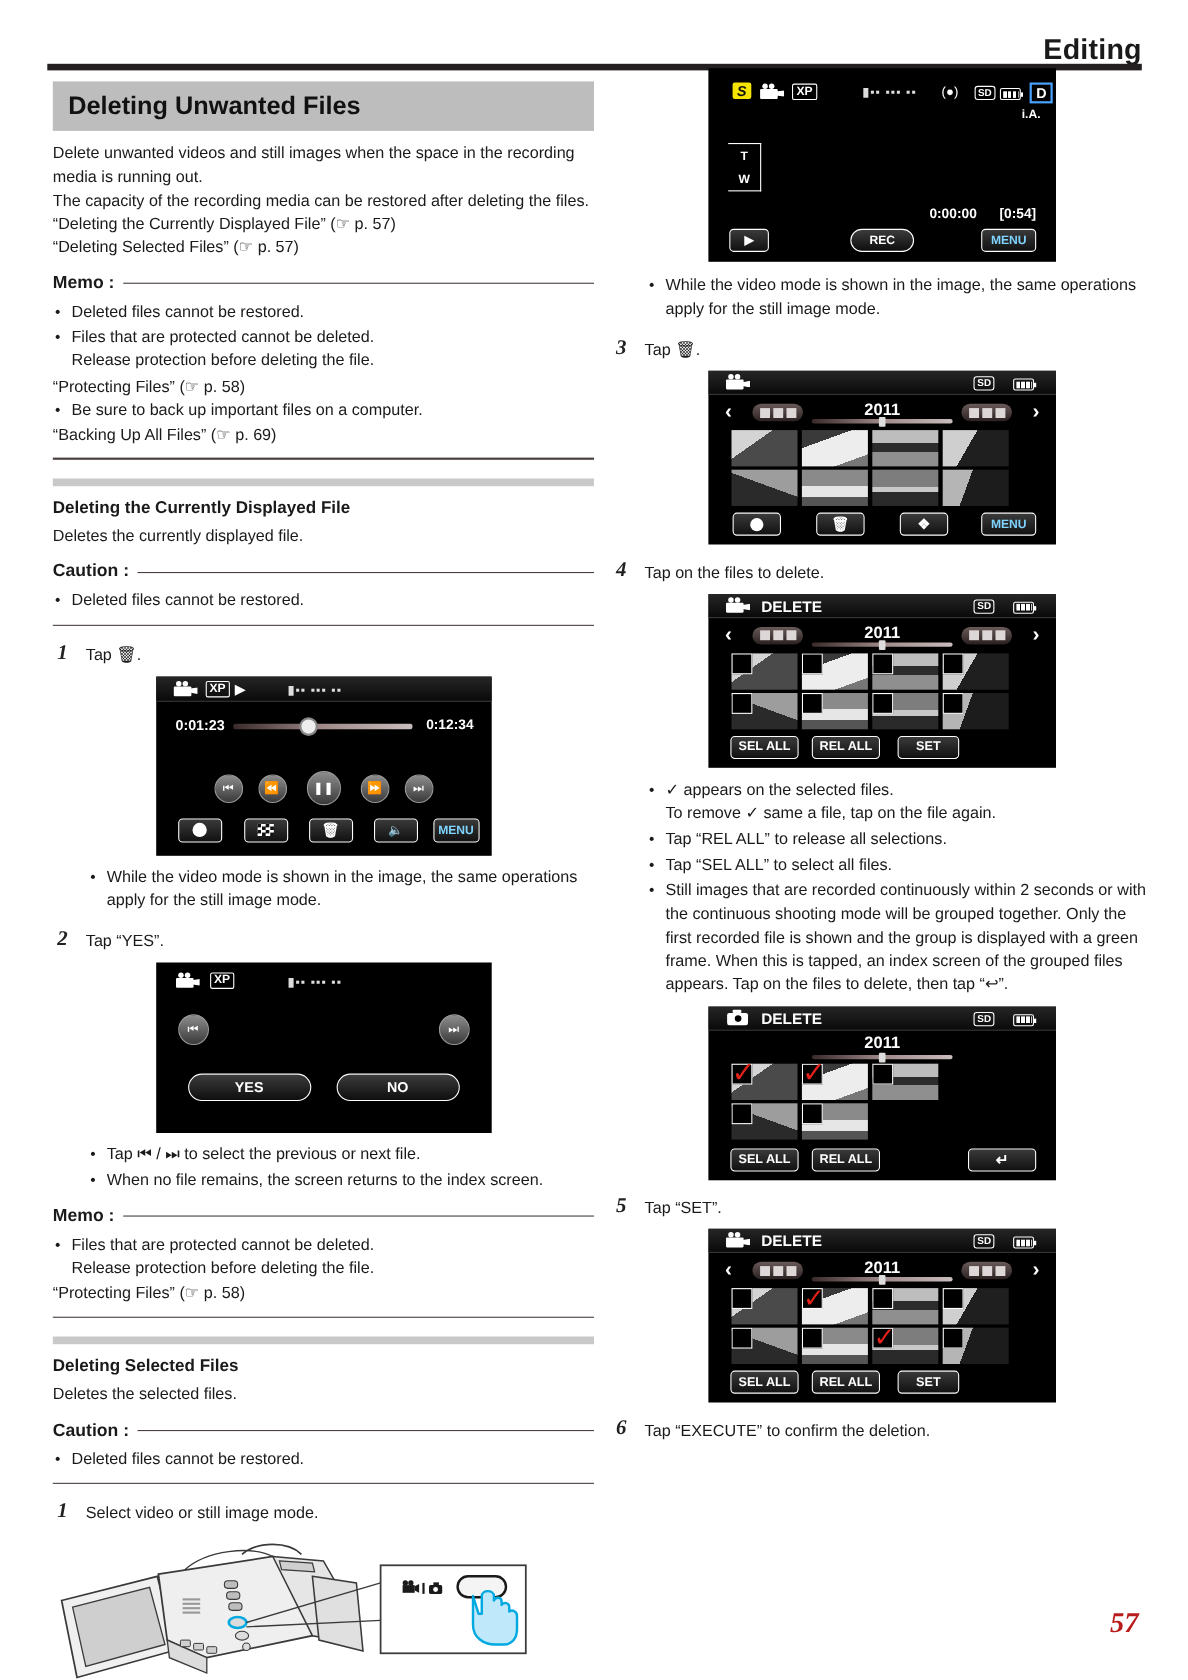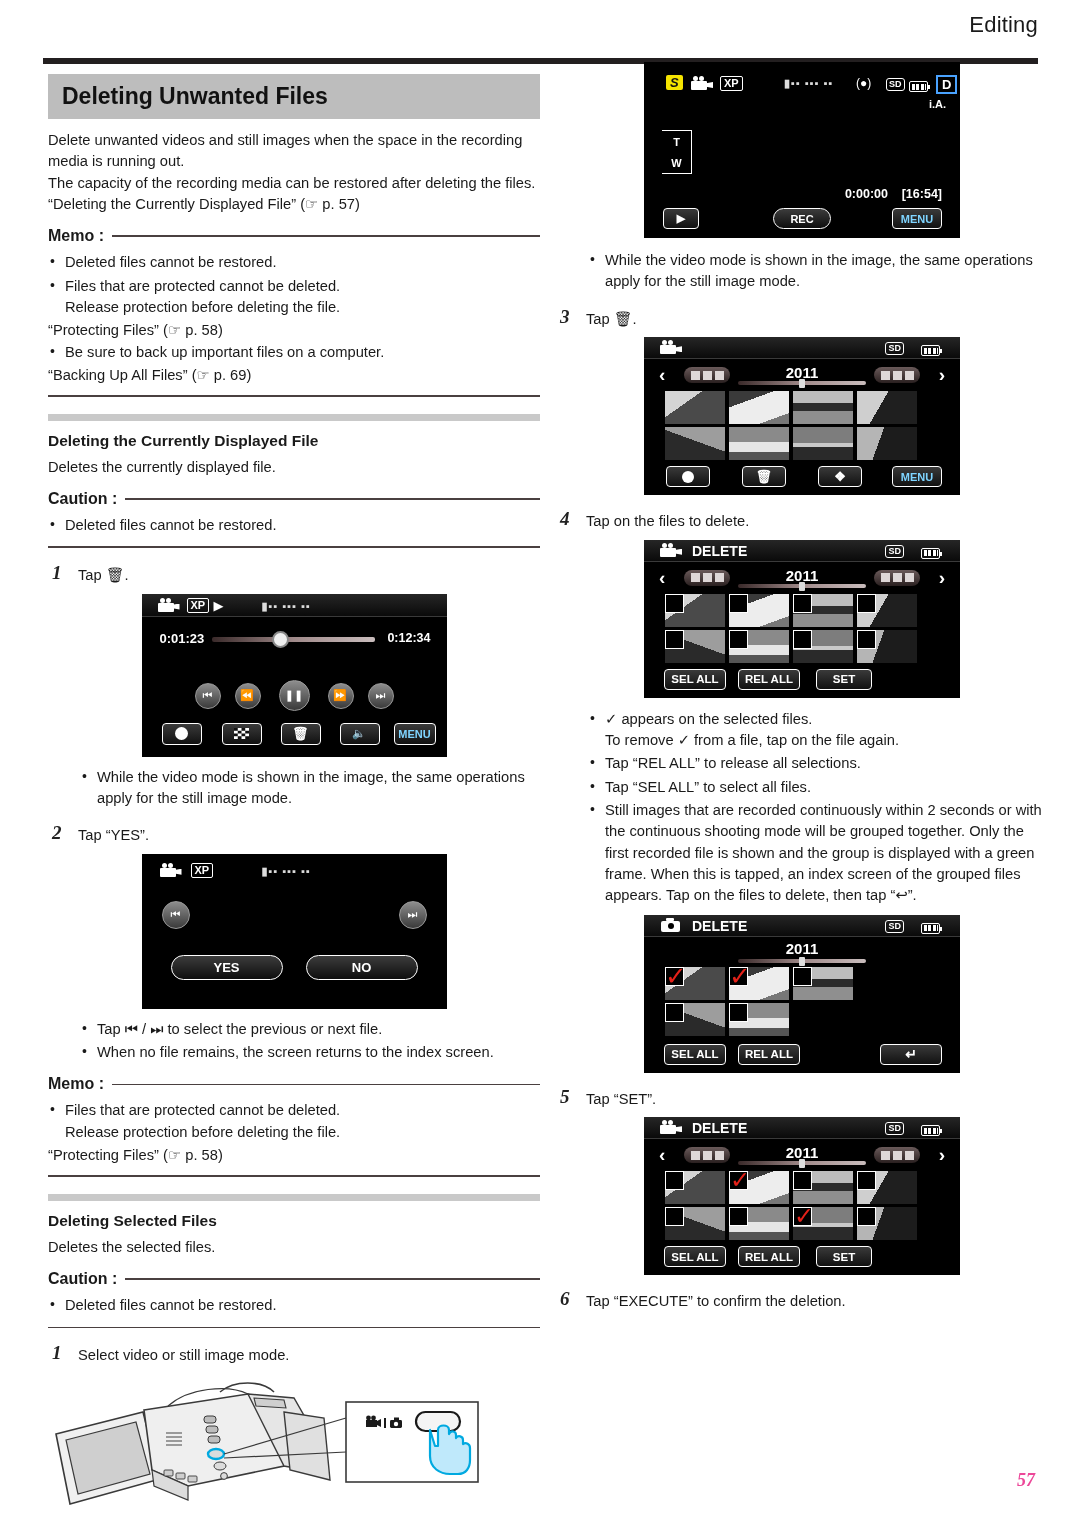--- a/index.html
+++ b/index.html
@@ -9,22 +9,22 @@
     background:#ffffff;
     font-family:"Liberation Sans", sans-serif;
     color:#1a1a1a;
     position:relative;
     overflow:hidden;
   }
   .page { position:absolute; inset:0; }
 
   
   .header-label {
-    position:absolute; right:42px; top:12px;
-    font-size:22px; font-weight:normal; letter-spacing:.2px;
+    position:absolute; right:42px; top:30px;
+    font-size:26px; font-weight:bold; letter-spacing:.2px;
   }
   .header-rule {
     position:absolute; left:43px; right:42px; top:58px;
     height:6px; background:#231f20;
   }
 
   
   .col-left  { position:absolute; left:48px;  top:74px; width:492px; }
   .col-right { position:absolute; left:556px; top:62px; width:492px; }
 
@@ -161,42 +161,43 @@
   .film-pill {
     position:absolute; border-radius:999px;
     background:linear-gradient(#6a5a5a,#2a2020);
     display:flex; align-items:center; justify-content:center; gap:3px;
   }
   .film-pill span{ width:9px; height:9px; background:#ded7d7; }
 
   
   .pagenum {
     position:absolute; right:45px; bottom:36px;
-    font-size:18px; font-style:italic; font-weight:bold;
-    font-family:"Liberation Serif", serif; color:#ec4899;
+    font-size:26px; font-style:italic; font-weight:bold;
+    font-family:"Liberation Serif", serif; color:#b91c1c;
   }
 
   
   .cam-illo { position:relative; height:165px; margin-top:6px; }
 </style>
 </head>
 <body>
 
 <div class="page">
 
   <div class="header-label">Editing</div>
   <div class="header-rule"></div>
 
   <div class="col-left">
 
     <div class="title-bar">Deleting Unwanted Files</div>
 
     <p class="body">Delete unwanted videos and still images when the space in the recording media is running out.</p>
     <p class="body">The capacity of the recording media can be restored after deleting the files.</p>
     <p class="body ref">“Deleting the Currently Displayed File” (☞ p. 57)</p>
+    <p class="body ref">“Deleting Selected Files” (☞ p. 57)</p>
 
     <div class="noteHead">
       <span class="lbl">Memo :</span>
       <span class="rule"></span>
     </div>
     <ul class="bullets">
       <li>Deleted files cannot be restored.</li>
       <li>
         <span>Files that are protected cannot be deleted.</span><br>
         <span>Release protection before deleting the file.</span>
@@ -404,21 +405,21 @@
         <span class="icn" style="left:265px;top:16px;"><span class="batt"><i></i></span></span>
         <span class="icn badge-d" style="left:292px;top:13px;">D</span>
         <span class="icn" style="right:14px;top:36px;font-size:11px;font-weight:bold;">i.A.</span>
 
         <div style="position:absolute;left:18px;top:68px;width:30px;height:44px;border:1.6px solid #fff;border-left:none;display:flex;flex-direction:column;align-items:center;justify-content:space-around;">
           <span style="font-size:11px;font-weight:bold;">T</span>
           <span style="font-size:11px;font-weight:bold;">W</span>
         </div>
 
         <span class="icn" style="right:72px;top:125px;font-size:12.5px;font-weight:bold;">0:00:00</span>
-        <span class="icn" style="right:18px;top:125px;font-size:12.5px;font-weight:bold;">[16:54]</span>
+        <span class="icn" style="right:18px;top:125px;font-size:12.5px;font-weight:bold;">[0:54]</span>
 
         <div class="btn-rect" style="position:absolute;left:19px;top:146px;width:36px;height:21px;">
           <span style="font-size:11px;">▶</span>
         </div>
         <div class="btn-pill" style="position:absolute;left:129px;top:146px;width:58px;height:21px;">REC</div>
         <div class="btn-rect btn-menu" style="position:absolute;right:18px;top:146px;width:50px;height:21px;">MENU</div>
       </div>
     </div>
 
     <ul class="bullets indent" style="margin-top:12px;">
@@ -536,21 +537,21 @@
 
         <div class="btn-rect" style="position:absolute;left:20px;top:129px;width:62px;height:21px;font-size:11.5px;">SEL ALL</div>
         <div class="btn-rect" style="position:absolute;left:94px;top:129px;width:62px;height:21px;font-size:11.5px;">REL ALL</div>
         <div class="btn-rect" style="position:absolute;left:172px;top:129px;width:56px;height:21px;font-size:11.5px;">SET</div>
       </div>
     </div>
 
     <ul class="bullets indent" style="margin-top:11px;">
       <li>
         <span>✓ appears on the selected files.</span><br>
-        <span>To remove ✓ from a file, tap on the file again.</span>
+        <span>To remove ✓ same a file, tap on the file again.</span>
       </li>
       <li>Tap “REL ALL” to release all selections.</li>
       <li>Tap “SEL ALL” to select all files.</li>
       <li>Still images that are recorded continuously within 2 seconds or with the continuous shooting mode will be grouped together. Only the first recorded file is shown and the group is displayed with a green frame. When this is tapped, an index screen of the grouped files appears. Tap on the files to delete, then tap “↩”.</li>
     </ul>
 
     <div class="lcd-wrap" style="margin-top:8px;">
       <div class="lcd" style="width:316px;height:158px;">
         <div class="topbar" style="height:22px;"></div>
         <span class="icn" style="left:17px;top:3px;">

